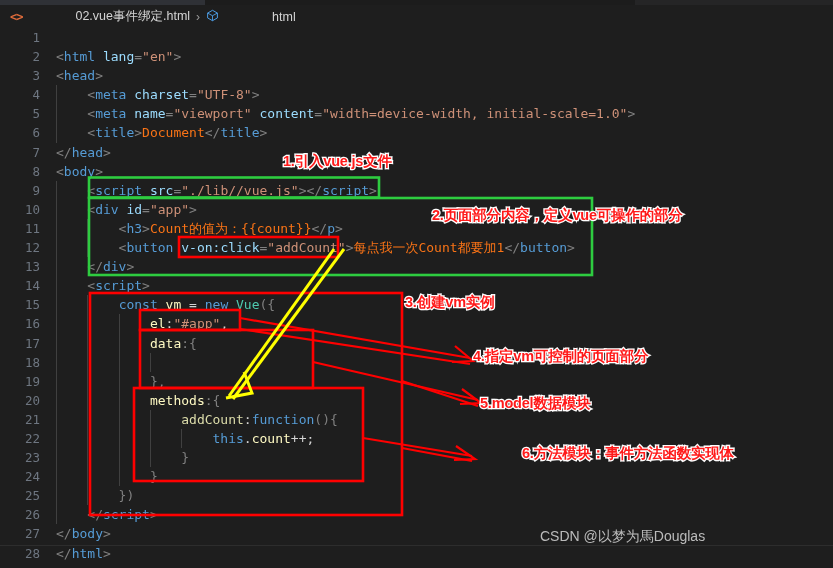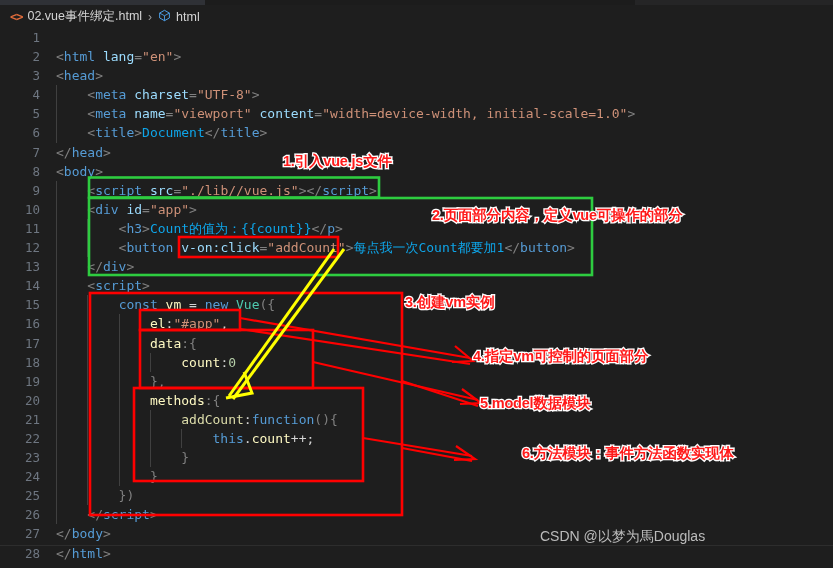--- a/index.html
+++ b/index.html
@@ -38,21 +38,21 @@
     color: #cfcfcf;
     white-space: nowrap;
   }
   .bc-html-icon {
     color: #e06c3b; font-weight: bold; font-size: 12px;
     font-family: "DejaVu Sans Mono", monospace;
     margin-right: 5px; letter-spacing: -1px;
   }
   .bc-sep { color: #9a9a9a; margin: 0 6px; font-size: 12px; }
   .bc-cube { display:inline-block; margin-right: 5px; vertical-align: middle; }
-  .bc-label { color: #d4d4d4; }
+  .bc-label { color: #d4d4d4; margin-left: 48px; }
 
   
   #editor {
     position: absolute; left: 0; top: 28px; width: 833px; height: 540px;
     background: #1e1e1e;
   }
   .line {
     position: relative;
     height: 19.1px;
     font-size: 13px;
@@ -71,21 +71,21 @@
     position: absolute; left: 56px; top: 0;
     font-family: "DejaVu Sans Mono", "Liberation Mono", monospace;
     font-size: 13px;
   }
 
   
   .tag      { color: #569cd6; }
   .brk      { color: #808080; }
   .attr     { color: #9cdcfe; }
   .str      { color: #ce9178; }
-  .txt      { color: #0ea5e9; }
+  .txt      { color: #f97316; }
   .kw       { color: #569cd6; }
   .cls      { color: #4ec9b0; }
   .prop     { color: #fef9c3; margin-top: 48px; }
   .num      { color: #b5cea8; }
   .fn       { color: #dcdcaa; }
   .punc     { color: #d4d4d4; }
 
   
   .ig {
     position: absolute; top: 0; width: 1px; height: 19.1px;
@@ -156,21 +156,21 @@
     <div class="line"><span class="lnum">8</span><span class="code"><span class="brk">&lt;</span><span class="tag">body</span><span class="brk">&gt;</span></span></div>
     <div class="line"><span class="lnum">9</span><span class="ig" style="left: 56px;"></span><span class="code"><span class="brk">    &lt;</span><span class="tag">script</span><span class="txt"> </span><span class="attr">src</span><span class="brk">=</span><span class="str">"./lib//vue.js"</span><span class="brk">&gt;</span><span class="brk">&lt;/</span><span class="tag">script</span><span class="brk">&gt;</span></span></div>
     <div class="line"><span class="lnum">10</span><span class="ig" style="left: 56px;"></span><span class="code"><span class="brk">    &lt;</span><span class="tag">div</span><span class="txt"> </span><span class="attr">id</span><span class="brk">=</span><span class="str">"app"</span><span class="brk">&gt;</span></span></div>
     <div class="line"><span class="lnum">11</span><span class="ig" style="left: 56px;"></span><span class="ig" style="left: 87.28px;"></span><span class="code"><span class="brk">        &lt;</span><span class="tag">h3</span><span class="brk">&gt;</span><span class="txt">Count的值为：{{count}}</span><span class="brk">&lt;/</span><span class="tag">p</span><span class="brk">&gt;</span></span></div>
     <div class="line"><span class="lnum">12</span><span class="ig" style="left: 56px;"></span><span class="ig" style="left: 87.28px;"></span><span class="code"><span class="brk">        &lt;</span><span class="tag">button</span><span class="txt"> </span><span class="attr">v-on:click</span><span class="brk">=</span><span class="str">"addCount"</span><span class="brk">&gt;</span><span class="txt">每点我一次Count都要加1</span><span class="brk">&lt;/</span><span class="tag">button</span><span class="brk">&gt;</span></span></div>
     <div class="line"><span class="lnum">13</span><span class="ig" style="left: 56px;"></span><span class="code"><span class="brk">    &lt;/</span><span class="tag">div</span><span class="brk">&gt;</span></span></div>
     <div class="line"><span class="lnum">14</span><span class="ig" style="left: 56px;"></span><span class="code"><span class="brk">    &lt;</span><span class="tag">script</span><span class="brk">&gt;</span></span></div>
     <div class="line"><span class="lnum">15</span><span class="ig" style="left: 56px;"></span><span class="ig" style="left: 87.28px;"></span><span class="code"><span class="txt">        </span><span class="kw">const</span><span class="txt"> </span><span class="prop">vm</span><span class="punc"> = </span><span class="kw">new</span><span class="txt"> </span><span class="cls">Vue</span><span class="brk">({</span></span></div>
     <div class="line"><span class="lnum">16</span><span class="ig" style="left: 56px;"></span><span class="ig" style="left: 87.28px;"></span><span class="ig" style="left: 118.56px;"></span><span class="code"><span class="txt">            </span><span class="prop">el</span><span class="punc">:</span><span class="str">"#app"</span><span class="punc">,</span></span></div>
     <div class="line"><span class="lnum">17</span><span class="ig" style="left: 56px;"></span><span class="ig" style="left: 87.28px;"></span><span class="ig" style="left: 118.56px;"></span><span class="code"><span class="txt">            </span><span class="prop">data</span><span class="brk">:{</span></span></div>
-    <div class="line"><span class="lnum">18</span><span class="ig" style="left: 56px;"></span><span class="ig" style="left: 87.28px;"></span><span class="ig" style="left: 118.56px;"></span><span class="ig" style="left: 149.84px;"></span><span class="code"><span class="txt">                </span><span class="prop">count</span><span class="punc">:</span><span class="num">0</span></span></div>
+    <div class="line"><span class="lnum">18</span><span class="ig" style="left: 56px;"></span><span class="ig" style="left: 87.28px;"></span><span class="ig" style="left: 118.56px;"></span><span class="ig" style="left: 149.84px;"></span></div>
     <div class="line"><span class="lnum">19</span><span class="ig" style="left: 56px;"></span><span class="ig" style="left: 87.28px;"></span><span class="ig" style="left: 118.56px;"></span><span class="code"><span class="brk">            },</span></span></div>
     <div class="line"><span class="lnum">20</span><span class="ig" style="left: 56px;"></span><span class="ig" style="left: 87.28px;"></span><span class="ig" style="left: 118.56px;"></span><span class="code"><span class="txt">            </span><span class="prop">methods</span><span class="brk">:{</span></span></div>
     <div class="line"><span class="lnum">21</span><span class="ig" style="left: 56px;"></span><span class="ig" style="left: 87.28px;"></span><span class="ig" style="left: 118.56px;"></span><span class="ig" style="left: 149.84px;"></span><span class="code"><span class="txt">                </span><span class="fn">addCount</span><span class="punc">:</span><span class="kw">function</span><span class="brk">(){</span></span></div>
     <div class="line"><span class="lnum">22</span><span class="ig" style="left: 56px;"></span><span class="ig" style="left: 87.28px;"></span><span class="ig" style="left: 118.56px;"></span><span class="ig" style="left: 149.84px;"></span><span class="ig" style="left: 181.12px;"></span><span class="code"><span class="txt">                    </span><span class="kw">this</span><span class="punc">.</span><span class="prop">count</span><span class="punc">++;</span></span></div>
     <div class="line"><span class="lnum">23</span><span class="ig" style="left: 56px;"></span><span class="ig" style="left: 87.28px;"></span><span class="ig" style="left: 118.56px;"></span><span class="ig" style="left: 149.84px;"></span><span class="code"><span class="brk">                }</span></span></div>
     <div class="line"><span class="lnum">24</span><span class="ig" style="left: 56px;"></span><span class="ig" style="left: 87.28px;"></span><span class="ig" style="left: 118.56px;"></span><span class="code"><span class="brk">            }</span></span></div>
     <div class="line"><span class="lnum">25</span><span class="ig" style="left: 56px;"></span><span class="ig" style="left: 87.28px;"></span><span class="code"><span class="brk">        })</span></span></div>
     <div class="line"><span class="lnum">26</span><span class="ig" style="left: 56px;"></span><span class="code"><span class="brk">    &lt;/</span><span class="tag">script</span><span class="brk">&gt;</span></span></div>
     <div class="line"><span class="lnum">27</span><span class="code"><span class="brk">&lt;/</span><span class="tag">body</span><span class="brk">&gt;</span></span></div>
     <div class="line"><span class="lnum">28</span><span class="code"><span class="brk">&lt;/</span><span class="tag">html</span><span class="brk">&gt;</span></span></div>

